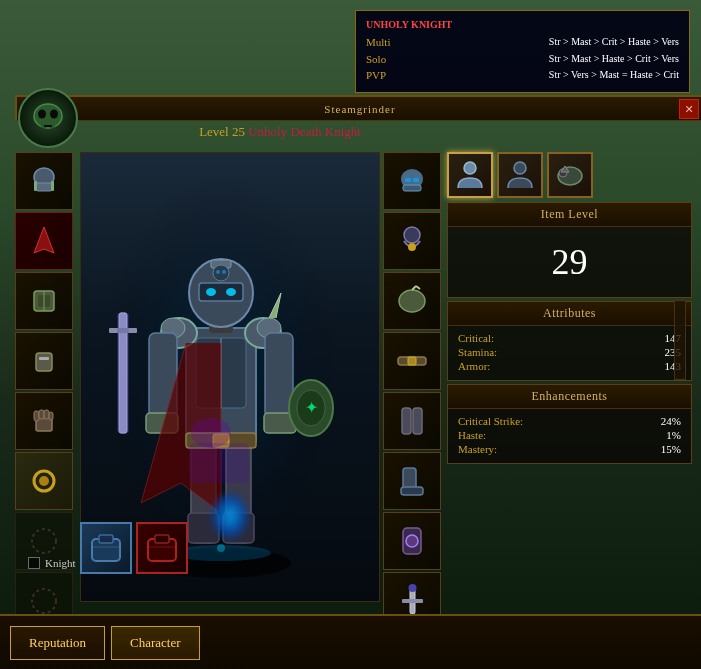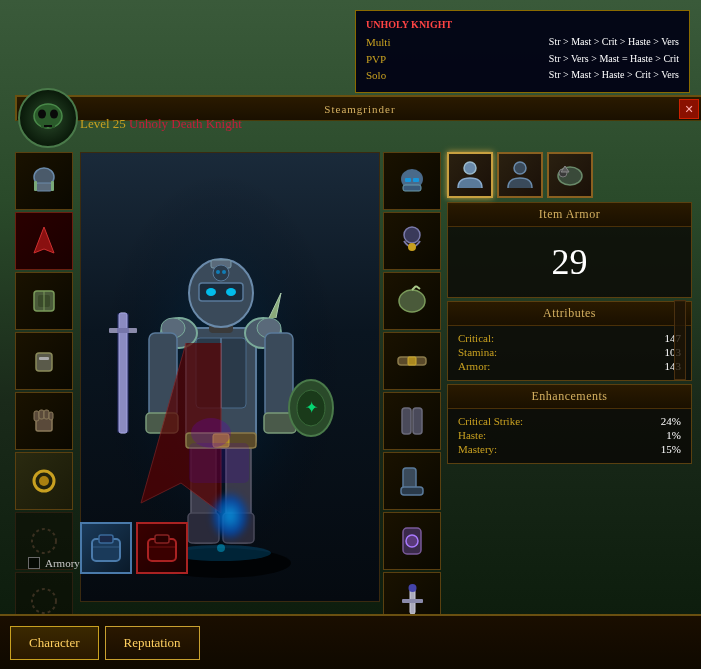--- a/index.html
+++ b/index.html
@@ -95,23 +95,24 @@
       display: flex;
       align-items: center;
       justify-content: center;
       z-index: 7;
       font-size: 28px;
     }
 
     
     .level-line {
       position: absolute;
-      top: 116px;
+      top: 124px;
       left: 80px;
       width: 400px;
+      text-align: center;
       z-index: 7;
       font-size: 13px;
     }
     .level-text { color: #c8a020; }
     .class-text { color: #c41e3a; }
 
     
     .portrait-area {
       position: absolute;
       top: 152px;
@@ -349,26 +350,26 @@
 
 <div class="bg-scene"></div>
 
 <div class="tooltip-box">
   <div class="tooltip-title">UNHOLY KNIGHT</div>
   <div class="tooltip-row">
     <span class="tooltip-label">Multi</span>
     <span class="tooltip-value">Str &gt; Mast &gt; Crit &gt; Haste &gt; Vers</span>
   </div>
   <div class="tooltip-row">
+    <span class="tooltip-label">Solo</span>
+    <span class="tooltip-value">Str &gt; Mast &gt; Haste &gt; Crit &gt; Vers</span>
+  </div>
+  <div class="tooltip-row">
     <span class="tooltip-label">PVP</span>
     <span class="tooltip-value">Str &gt; Vers &gt; Mast = Haste &gt; Crit</span>
-  </div>
-  <div class="tooltip-row">
-    <span class="tooltip-label">Solo</span>
-    <span class="tooltip-value">Str &gt; Mast &gt; Haste &gt; Crit &gt; Vers</span>
   </div>
 </div>
 
 <div class="skull-icon">
   <svg width="40" height="40" viewBox="0 0 40 40">
     <ellipse cx="20" cy="18" rx="14" ry="12" fill="#2a5a2a" stroke="#4a8a4a" stroke-width="1.5"></ellipse>
     <ellipse cx="14" cy="16" rx="4" ry="4.5" fill="#0a0a0a"></ellipse>
     <ellipse cx="26" cy="16" rx="4" ry="4.5" fill="#0a0a0a"></ellipse>
     <rect x="13" y="26" width="6" height="4" rx="1" fill="#2a5a2a"></rect>
     <rect x="21" y="26" width="6" height="4" rx="1" fill="#2a5a2a"></rect>
@@ -597,36 +598,36 @@
     <div class="top-icon-btn">
       <svg width="34" height="34" viewBox="0 0 34 34">
           <ellipse cx="17" cy="18" rx="12" ry="9" fill="#3a4a3a" stroke="#6a8a6a" stroke-width="1.5"></ellipse>
           <circle cx="10" cy="15" r="4" fill="#3a3a3a" stroke="#7a7a7a" stroke-width="1"></circle>
           <polygon points="12,8 8,14 16,14" fill="#5a5a5a" stroke="#8a8a8a" stroke-width="1"></polygon>
         </svg>
     </div>
   </div>
 
   <div class="panel-section">
-    <div class="panel-header">Item Armor</div>
+    <div class="panel-header">Item Level</div>
     <div class="panel-body">
       <div class="item-level-num">29</div>
     </div>
   </div>
 
   <div class="panel-section">
     <div class="panel-header">Attributes</div>
     <div class="panel-body">
       <div class="stat-row">
         <span class="stat-label">Critical:</span>
         <span class="stat-value">147</span>
       </div>
       <div class="stat-row">
         <span class="stat-label">Stamina:</span>
-        <span class="stat-value">103</span>
+        <span class="stat-value">235</span>
       </div>
       <div class="stat-row">
         <span class="stat-label">Armor:</span>
         <span class="stat-value">143</span>
       </div>
     </div>
   </div>
 
   <div class="panel-section">
     <div class="panel-header">Enhancements</div>
@@ -659,21 +660,21 @@
     <svg width="38" height="38" viewBox="0 0 38 38">
         <rect x="5" y="10" width="28" height="22" rx="4" fill="#3a0000" stroke="#aa2222" stroke-width="2"></rect>
         <rect x="12" y="6" width="14" height="8" rx="2" fill="#2a0000" stroke="#882222" stroke-width="1.5"></rect>
         <line x1="5" y1="18" x2="33" y2="18" stroke="#aa2222" stroke-width="1" opacity="0.5"></line>
       </svg>
   </div>
 </div>
 
 <div class="armory-row">
   <div class="armory-checkbox"></div>
-  <span class="armory-label">Armory</span>
+  <span class="armory-label">Knight</span>
 </div>
 
 <div class="scroll-btn-right"></div>
 
 <div class="bottom-tabs">
+  <div class="nav-tab highlight">Reputation</div>
   <div class="nav-tab active">Character</div>
-  <div class="nav-tab highlight">Reputation</div>
 </div>
 
 </body></html>

